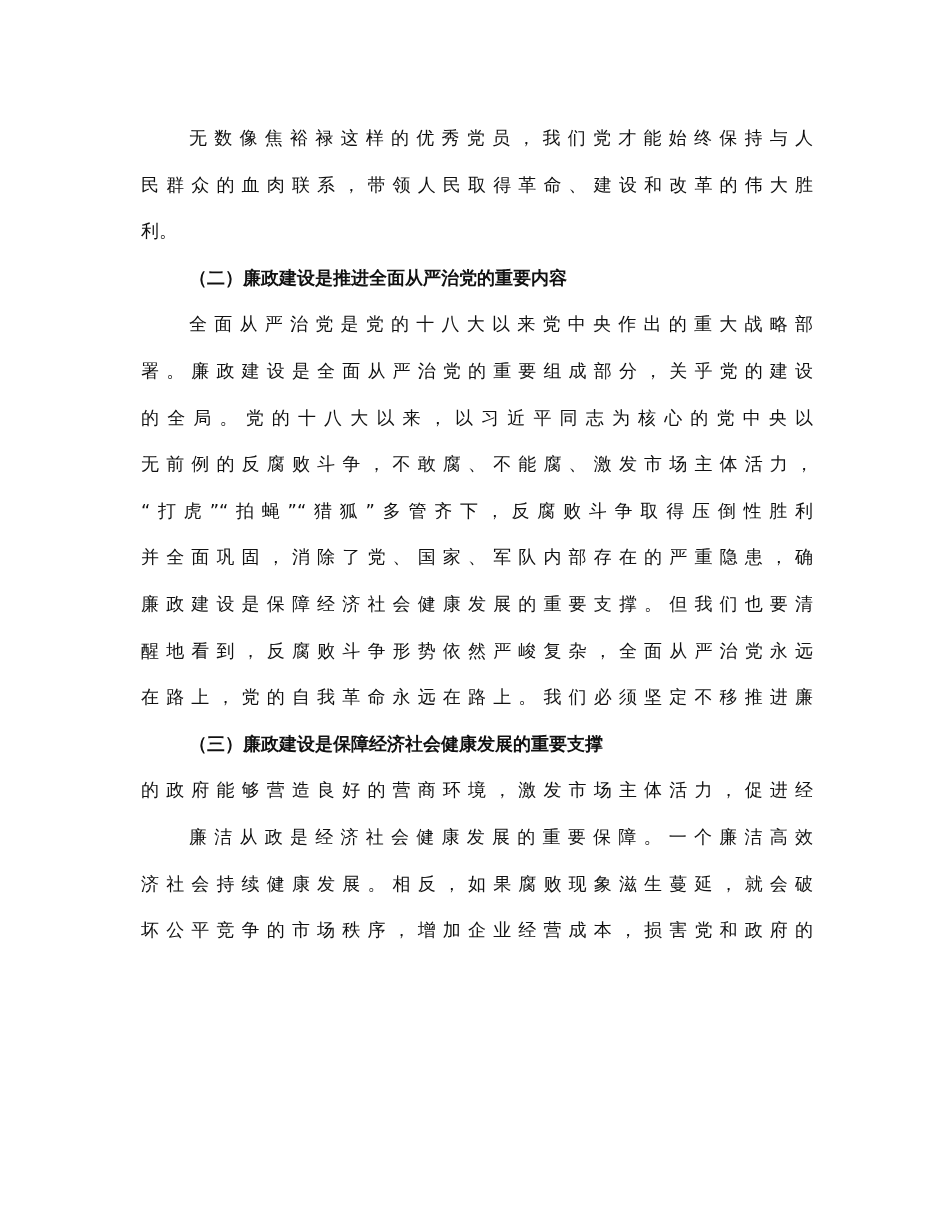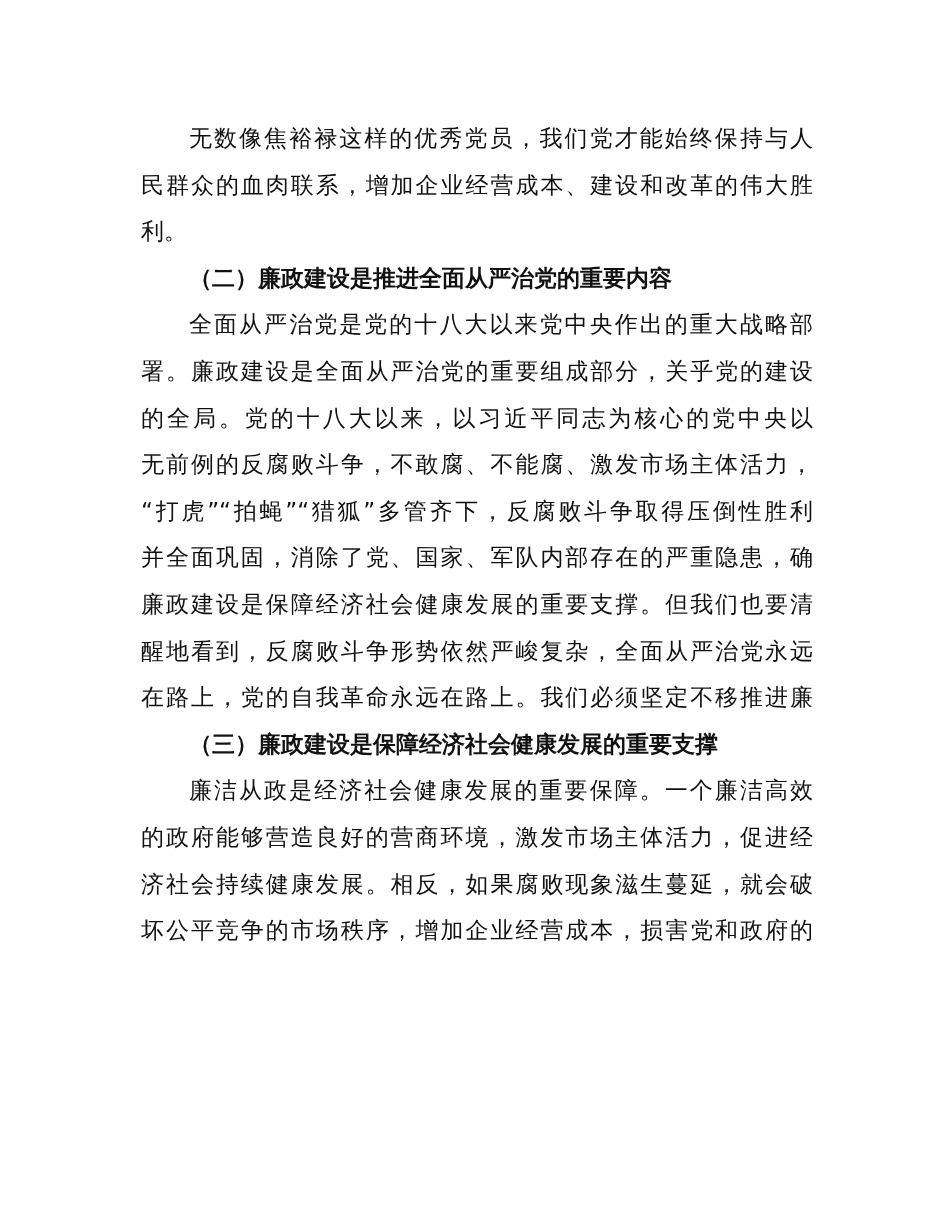--- a/index.html
+++ b/index.html
@@ -3,21 +3,21 @@
 <meta charset="utf-8">
 <style>
   html, body { margin: 0; padding: 0; background: #ffffff; }
   body { width: 950px; height: 1230px; position: relative; overflow: hidden; }
   .page {
     position: absolute;
     left: 141px;
     top: 115px;
     width: 672px;
     font-family: "DejaVu Sans", sans-serif;
-    font-size: 23px;
+    font-size: 18px;
     line-height: 46.6px;
     color: #111111;
   }
   .line {
     display: block;
     white-space: nowrap;
     height: 46.6px;
     text-align-last: justify;
     text-align: justify;
   }
@@ -25,21 +25,21 @@
   .indent { padding-left: 48px; }
   .heading { padding-left: 48px; text-align-last: left; font-weight: bold; }
 </style>
 </head>
 <body>
 
 <div class="page">
 
   <div>
     <span class="line indent">无数像焦裕禄这样的优秀党员，我们党才能始终保持与人</span>
-    <span class="line">民群众的血肉联系，增加企业经营成本、建设和改革的伟大胜</span>
+    <span class="line">民群众的血肉联系，带领人民取得革命、建设和改革的伟大胜</span>
     <span class="line last">利。</span>
   </div>
 
   <div>
     <span class="line heading">（二）廉政建设是推进全面从严治党的重要内容</span>
   </div>
 
   <div>
     <span class="line indent">全面从严治党是党的十八大以来党中央作出的重大战略部</span>
     <span class="line">署。廉政建设是全面从严治党的重要组成部分，关乎党的建设</span>
@@ -50,18 +50,18 @@
     <span class="line">廉政建设是保障经济社会健康发展的重要支撑。但我们也要清</span>
     <span class="line">醒地看到，反腐败斗争形势依然严峻复杂，全面从严治党永远</span>
     <span class="line">在路上，党的自我革命永远在路上。我们必须坚定不移推进廉</span>
   </div>
 
   <div>
     <span class="line heading">（三）廉政建设是保障经济社会健康发展的重要支撑</span>
   </div>
 
   <div>
+    <span class="line">的政府能够营造良好的营商环境，激发市场主体活力，促进经</span>
     <span class="line indent">廉洁从政是经济社会健康发展的重要保障。一个廉洁高效</span>
-    <span class="line">的政府能够营造良好的营商环境，激发市场主体活力，促进经</span>
     <span class="line">济社会持续健康发展。相反，如果腐败现象滋生蔓延，就会破</span>
     <span class="line">坏公平竞争的市场秩序，增加企业经营成本，损害党和政府的</span>
   </div>
 </div>
 
 </body></html>

